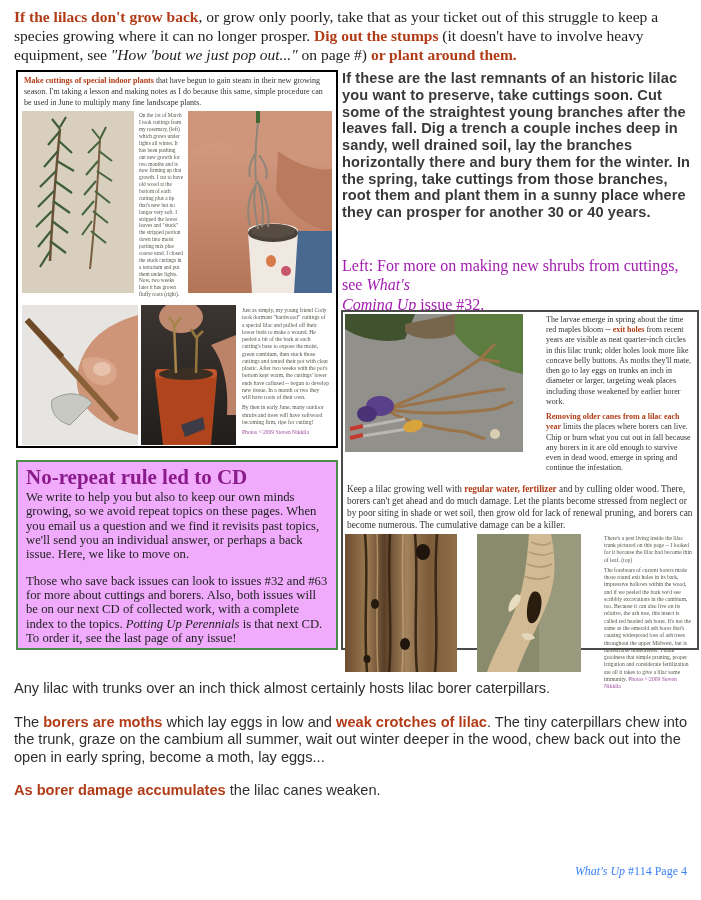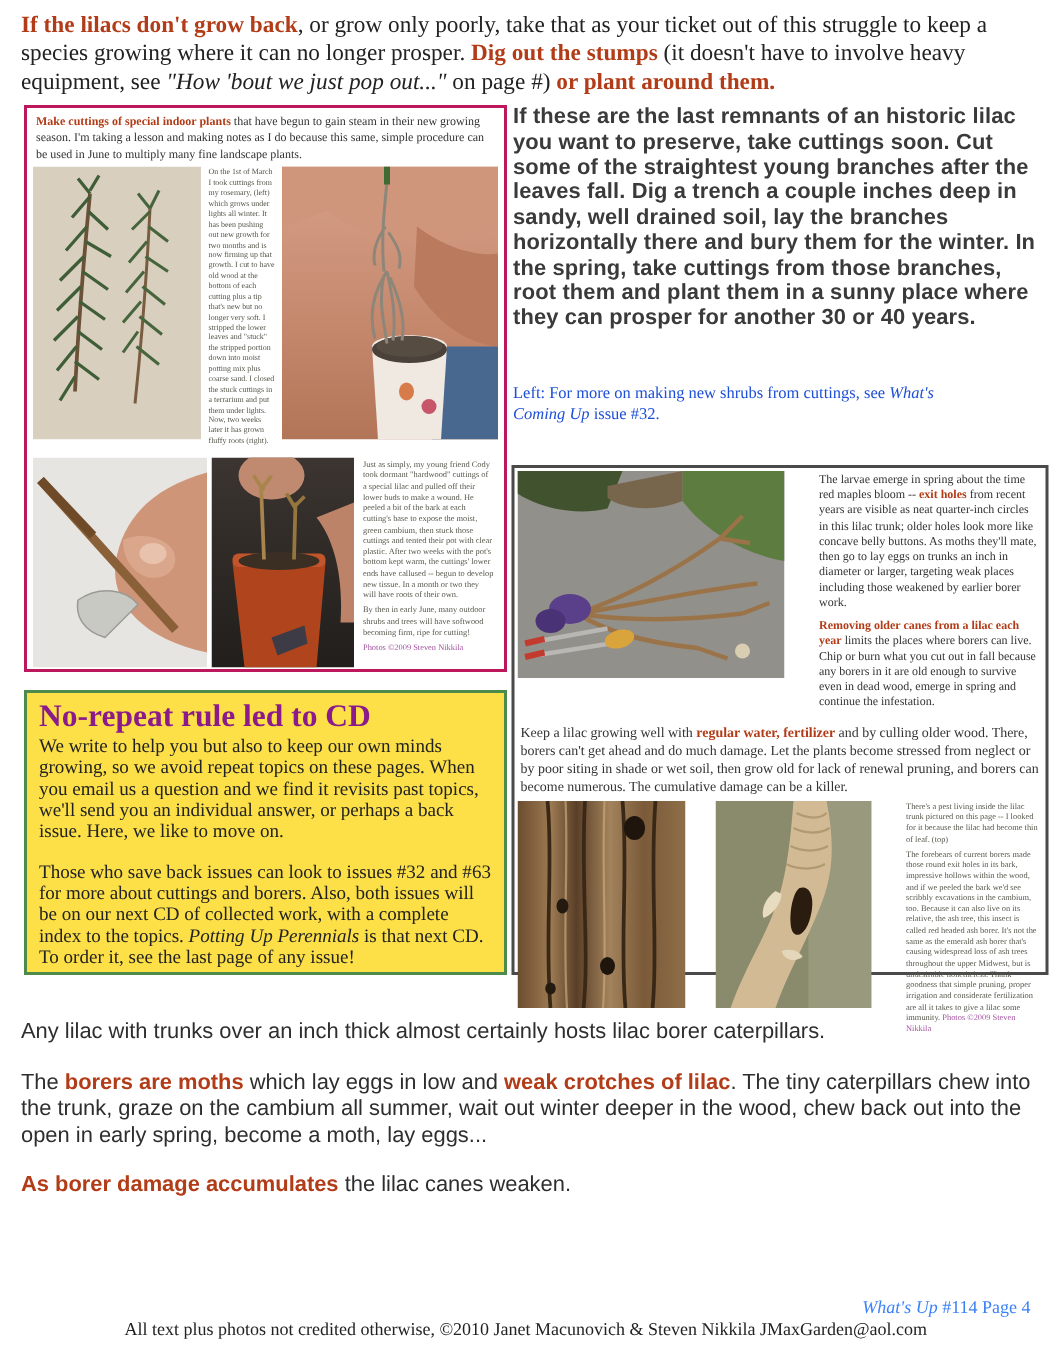--- a/index.html
+++ b/index.html
@@ -13,59 +13,59 @@
     position:absolute; left:14px; top:8px; width:680px;
     font-size:15.5px; line-height:1.22; color:#222;
   }
   .seg-rb { color:#b23c17; font-weight:bold; }
   .seg-i  { font-style:italic; }
   .seg-p  { color:#a0529f; }
 
   
   .leftbox {
     position:absolute; left:16px; top:70px; width:322px; height:378px;
-    border:2px solid #be185d; background:#fff; padding:3px 4px;
+    border:2px solid #000000; background:#fff; padding:3px 4px;
   }
   .leftbox .cap { font-size:8px; line-height:1.35; color:#333; margin:1px 2px 3px 2px; }
   .photo-row { display:flex; gap:3px; }
   .tinycol {
     font-size:5.3px; line-height:1.3; color:#56564c; overflow:hidden;
   }
   .tinycol p { margin-bottom:3px; }
   .col1 { width:52px; padding:1px 2px; }
   .col2 { width:96px; padding:2px 3px; font-size:5.6px; }
   .ph { flex:none; display:block; }
 
   
   .preserve-para {
     position:absolute; left:342px; top:70px; width:356px;
     font-family:"Liberation Sans", sans-serif; font-weight:600;
     font-size:14.6px; line-height:1.15; color:#3a3a3a; letter-spacing:0.1px;
   }
   .preserve-note {
     position:absolute; left:342px; top:256px; width:356px;
-    font-size:11px; line-height:1.2; color:#1d4ed8;
+    font-size:16px; line-height:1.2; color:#a21caf;
   }
   .preserve-note p { margin-bottom:1px; }
 
   
   .borerbox {
     position:absolute; left:341px; top:310px; width:358px; height:340px;
     border:2px solid #4a4a4a; background:#fff; padding:2px;
   }
   .borerbox .row { display:flex; gap:20px; }
   .sidetext { width:172px; font-size:8px; line-height:1.28; color:#333; padding:1px 3px; }
   .sidetext p { margin-bottom:5px; }
   .keep-para { font-size:9.3px; line-height:1.3; color:#333; margin:3px 2px 3px 2px; }
   .col3 { width:108px; padding:1px 3px; font-size:5.6px; }
 
   
   .greenbox {
     position:absolute; left:16px; top:460px; width:322px; height:190px;
-    border:2px solid #4c8b4c; background:#fde047; padding:4px 8px;
+    border:2px solid #4c8b4c; background:#f0abfc; padding:4px 8px;
   }
   .greenbox h2 { color:#8b1b8b; font-size:21px; line-height:1.05; margin-bottom:2px; font-weight:bold; }
   .greenbox p { font-size:12.7px; line-height:1.13; color:#222; margin-bottom:12px; }
 
   
   .borer-section {
     position:absolute; left:14px; top:680px; width:680px;
     font-family:"Liberation Sans", sans-serif;
   }
   .borer-section h3 { color:#9e2b0e; font-size:16.5px; font-weight:bold; margin-bottom:3px; }
@@ -227,15 +227,14 @@
     <p><span>Those who save back issues can look to issues #32 and #63 for more about cuttings and borers. Also, both issues will be on our next CD of collected work, with a complete index to the topics. </span><span class="seg-i">Potting Up Perennials</span><span> is that next CD. To order it, see the last page of any issue!</span></p>
   </div>
 
   <div class="borer-section">
     <p>Any lilac with trunks over an inch thick almost certainly hosts lilac borer caterpillars.</p>
     <p class="tight"><span>The </span><span class="seg-rb">borers are moths</span><span> which lay eggs in low and </span><span class="seg-rb">weak crotches of lilac</span><span>. The tiny caterpillars chew into the trunk, graze on the cambium all summer, wait out winter deeper in the wood, chew back out into the open in early spring, become a moth, lay eggs...</span></p>
     <p><span class="seg-rb">As borer damage accumulates</span><span> the lilac canes weaken.</span></p>
   </div>
 
   <p class="footer-issue"><span class="seg-i">What's Up</span><span> #114  Page 4</span></p>
-  <p class="footer-credit">All text plus photos not credited otherwise, ©2010 Janet Macunovich &amp; Steven Nikkila JMaxGarden@aol.com</p>
 
 </div>
 
 </body></html>

